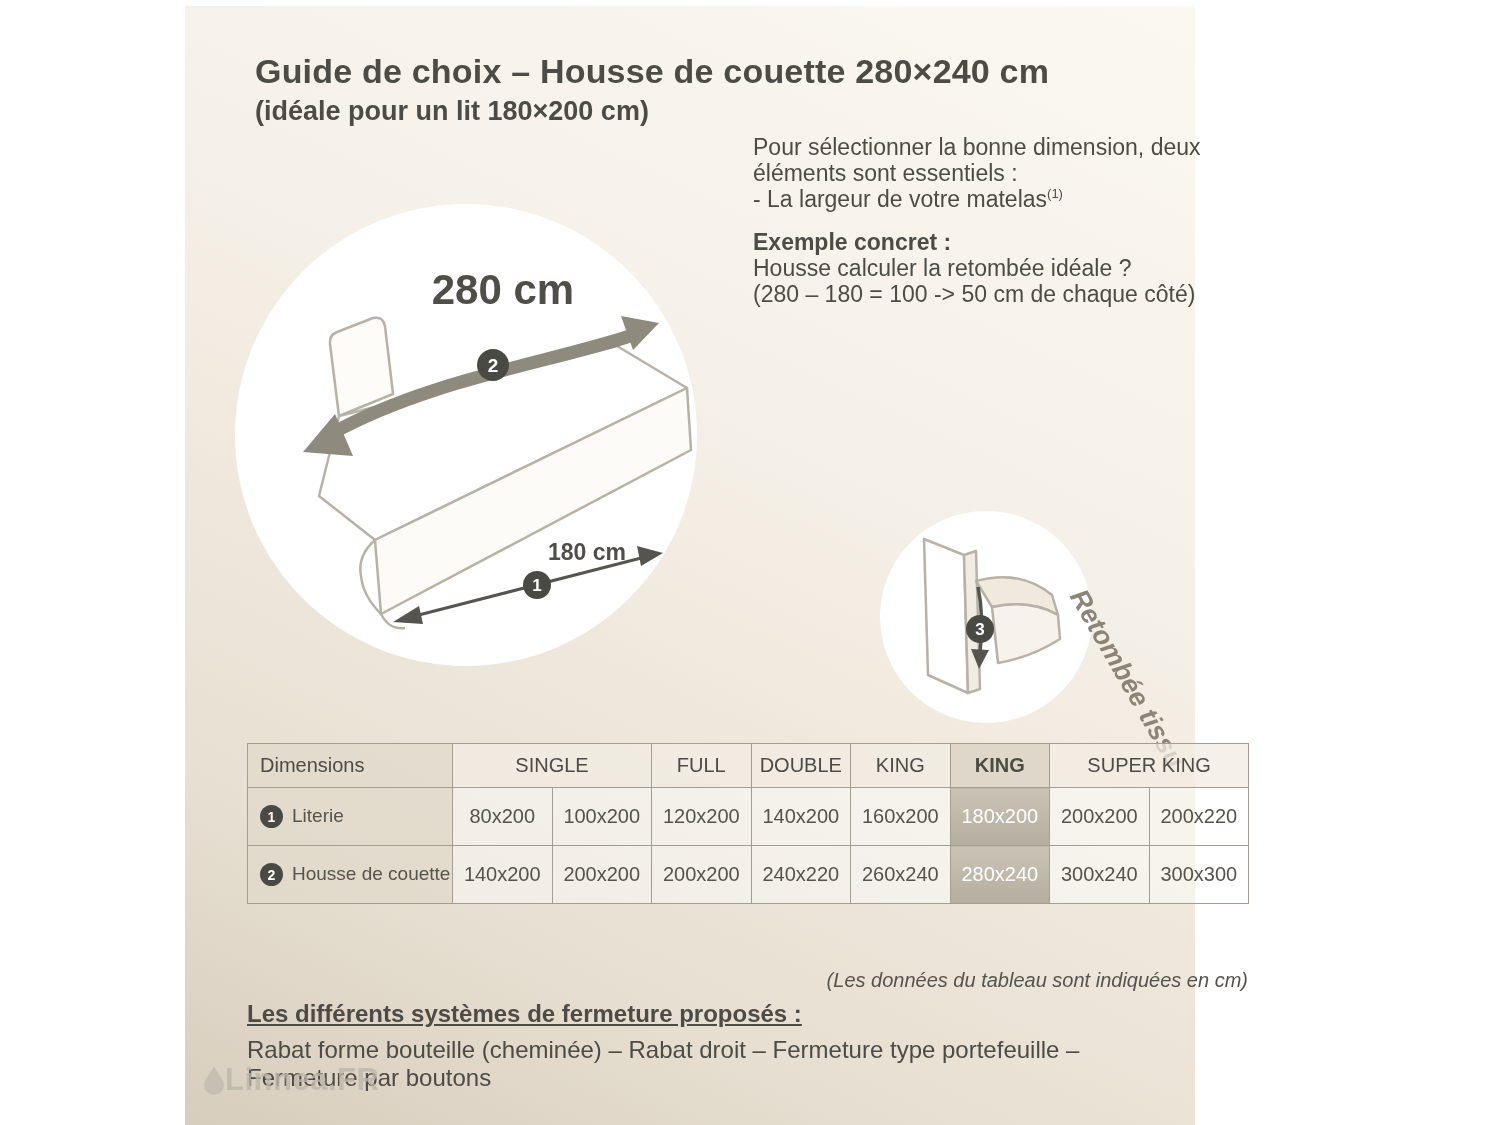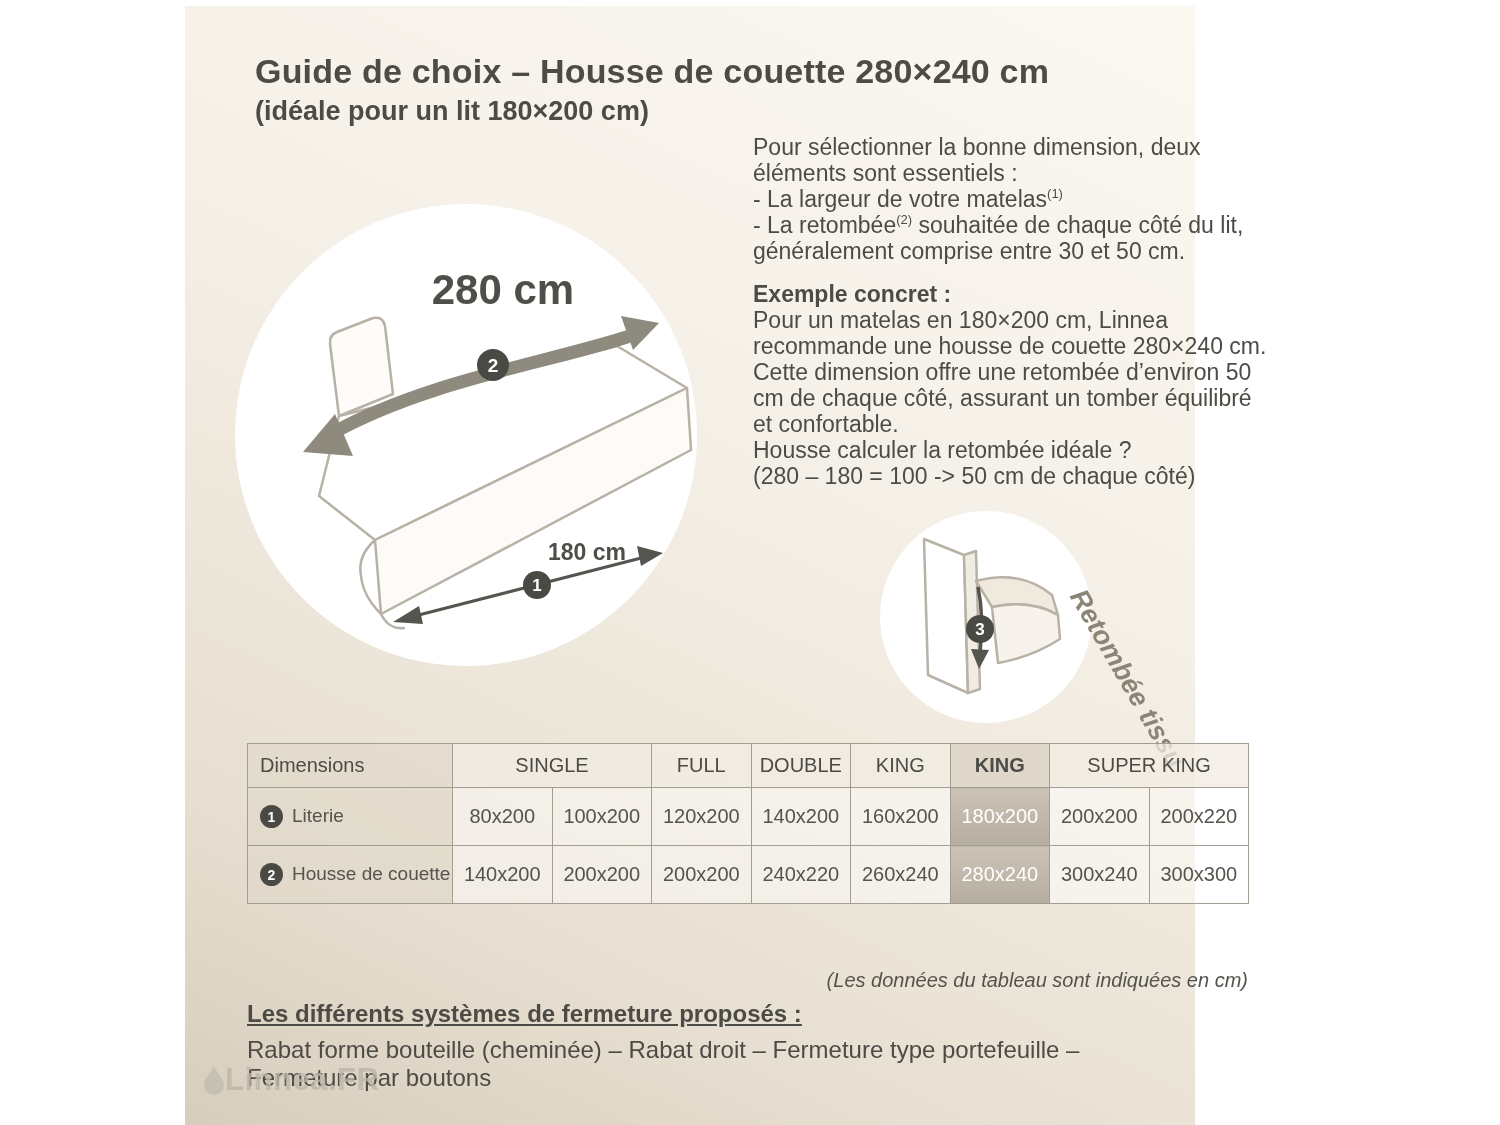--- a/index.html
+++ b/index.html
@@ -111,23 +111,21 @@
       <g>
         <circle cx="302" cy="381" r="14" fill="#4a4a44"></circle>
         <text x="302" y="387" text-anchor="middle" font-size="17" font-weight="bold" fill="#ffffff">1</text>
       </g>
     </svg>
   </div>
 
   <div class="textcol">
     <p>Pour sélectionner la bonne dimension, deux éléments sont essentiels :</p>
     <p><span>- La largeur de votre matelas</span><sup>(1)</sup></p>
-    <p><span>- La retombée</span><sup>(2)</sup><span> souhaitée de chaque côté du lit, généralement comprise entre 30 et 50 cm.</span></p>
     <p class="example-heading">Exemple concret :</p>
-    <p>Pour un matelas en 180×200 cm, Linnea recommande une housse de couette 280×240 cm. Cette dimension offre une retombée d’environ 50 cm de chaque côté, assurant un tomber équilibré et confortable.</p>
     <p>Housse calculer la retombée idéale ?</p>
     <p>(280 – 180 = 100  -&gt; 50 cm de chaque côté)</p>
   </div>
 
   <div class="small-circle">
     <svg viewBox="0 0 212 212" width="212" height="212">
       <circle cx="106" cy="106" r="106" fill="#ffffff"></circle>
       <g stroke="#b8b2a6" stroke-width="2.5" fill="#ffffff" stroke-linejoin="round">
         <path d="M 44,28 L 84,44 L 88,182 L 48,164 Z"></path>
         <path d="M 84,44 L 96,40 L 100,178 L 88,182 Z" fill="#f1ece2"></path>

